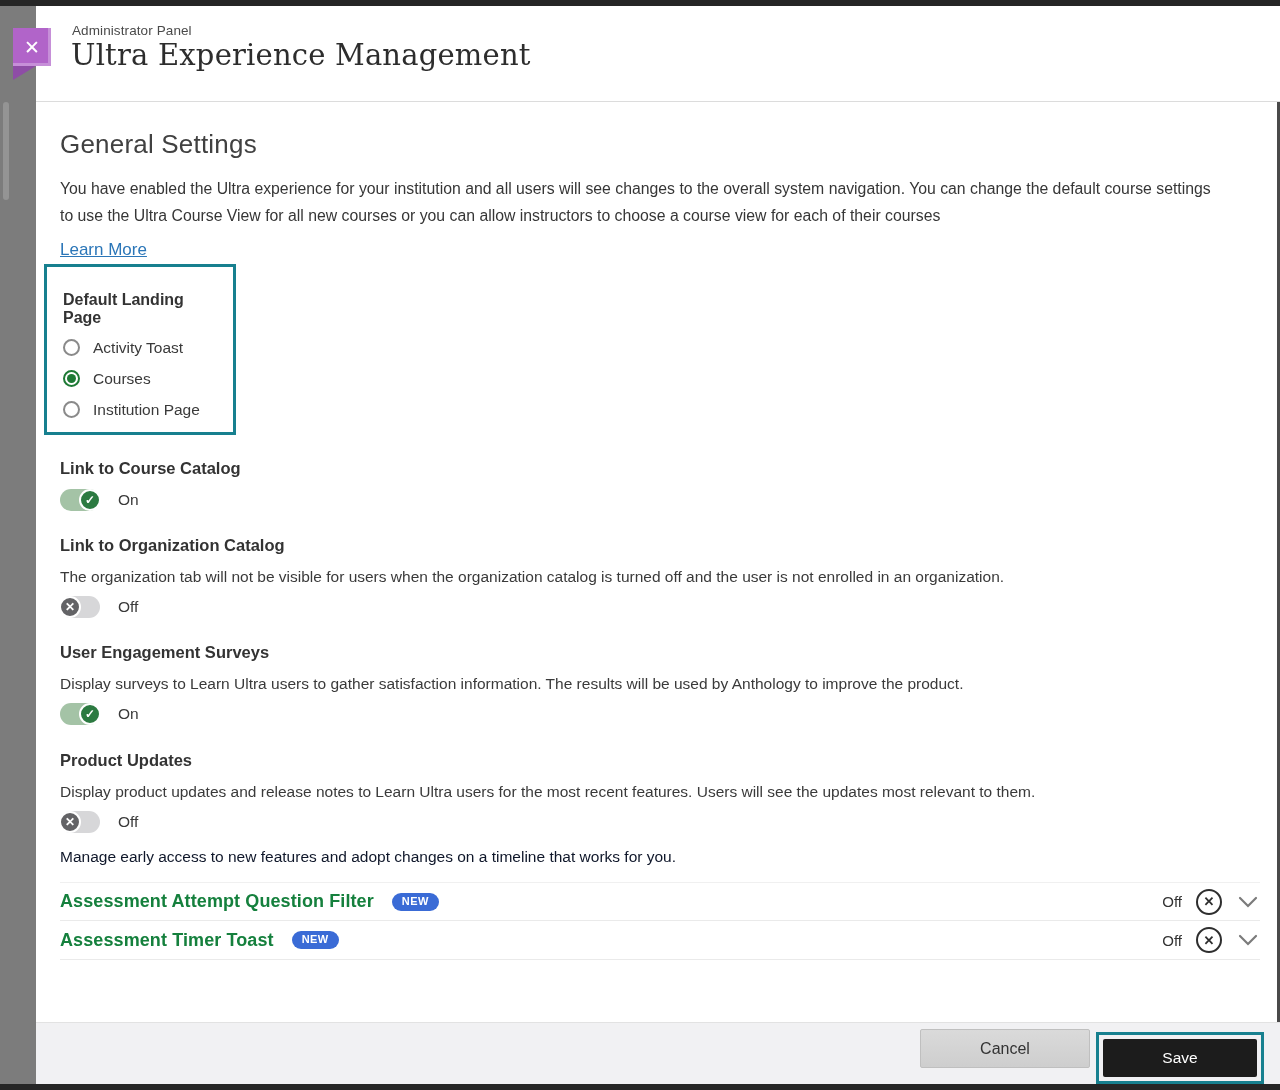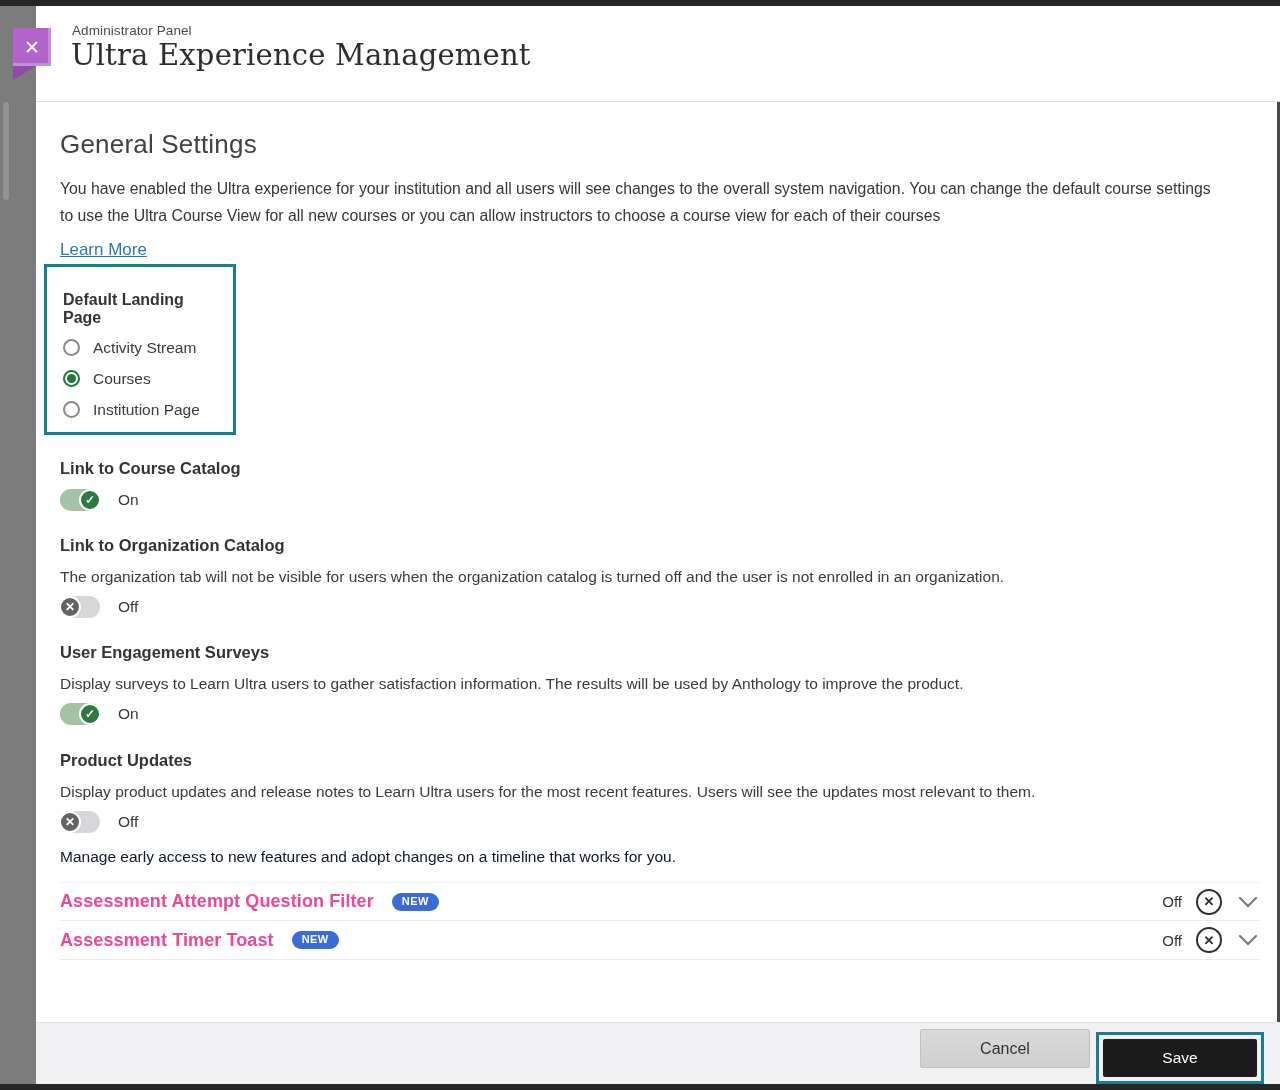--- a/index.html
+++ b/index.html
@@ -58,21 +58,21 @@
   #lbl-updates  { margin-top: 26px; }
   #desc-updates { margin-top: 11px; }
   #row-updates  { margin-top: 9px; }
 
   #features-heading { margin-top: 63px; }
   #features-desc { margin-top: 15px; font-size: 15.5px; color: #0f172a; }
 
   .feature-list { margin-top: 16px; width: 1200px; }
   .feature-row { display: flex; align-items: center; height: 39px; border-bottom: 1px solid #eaeaea; }
   .feature-row.first { border-top: 1px solid #f0f0f0; }
-  .feature-label { font-size: 18px; font-weight: 700; color: #ec4899; letter-spacing: .1px; }
+  .feature-label { font-size: 18px; font-weight: 700; color: #15803d; letter-spacing: .1px; }
   .badge { margin-left: 18px; background: #3a6bd6; color: #ffffff; font-size: 11px; font-weight: 700; letter-spacing: .4px; padding: 3px 10px 4px; border-radius: 10px; line-height: 1; }
   .row-right { margin-left: auto; display: flex; align-items: center; gap: 14px; }
   .row-state { font-size: 15px; color: #333333; }
   .circle-x { width: 26px; height: 26px; border: 2px solid #2e2e2e; border-radius: 50%; display: flex; align-items: center; justify-content: center; font-size: 13px; font-weight: 700; color: #2e2e2e; cursor: pointer; }
   .chevron { display: flex; align-items: center; cursor: pointer; padding: 2px; }
 
   .footer { position: absolute; left: 36px; top: 1022px; width: 1244px; height: 62px; background: #f1f1f3; border-top: 1px solid #e2e2e2; z-index: 4; }
   .btn-cancel { position: absolute; left: 884px; top: 6px; width: 170px; height: 39px; background: linear-gradient(#dadada, #cecece); border: 1px solid #bfbfbf; border-radius: 2px; font-family: "Liberation Sans", sans-serif; font-size: 16px; color: #333333; cursor: pointer; }
   .save-highlight { position: absolute; left: 1060px; top: 9px; width: 168px; height: 52px; border: 3px solid #17808F; display: flex; align-items: center; justify-content: center; background: transparent; }
   .btn-save { width: 154px; height: 38px; background: #1c1c1c; border: none; border-radius: 2px; font-family: "Liberation Sans", sans-serif; font-size: 15.5px; color: #ffffff; cursor: pointer; }
@@ -102,21 +102,21 @@
     <h2 class="section" id="general-heading">General Settings</h2>
 
     <p class="lead">You have enabled the Ultra experience for your institution and all users will see changes to the overall system navigation. You can change the default course settings to use the Ultra Course View for all new courses or you can allow instructors to choose a course view for each of their courses</p>
 
     <a class="link">Learn More</a>
 
     <div class="dlp-box">
       <div class="dlp-label">Default Landing Page</div>
       <div class="radio-row">
         <span class="radio"></span>
-        <span class="rlabel">Activity Stream</span>
+        <span class="rlabel">Activity Toast</span>
       </div>
       <div class="radio-row">
         <span class="radio selected"></span>
         <span class="rlabel">Courses</span>
       </div>
       <div class="radio-row">
         <span class="radio"></span>
         <span class="rlabel">Institution Page</span>
       </div>
     </div>

